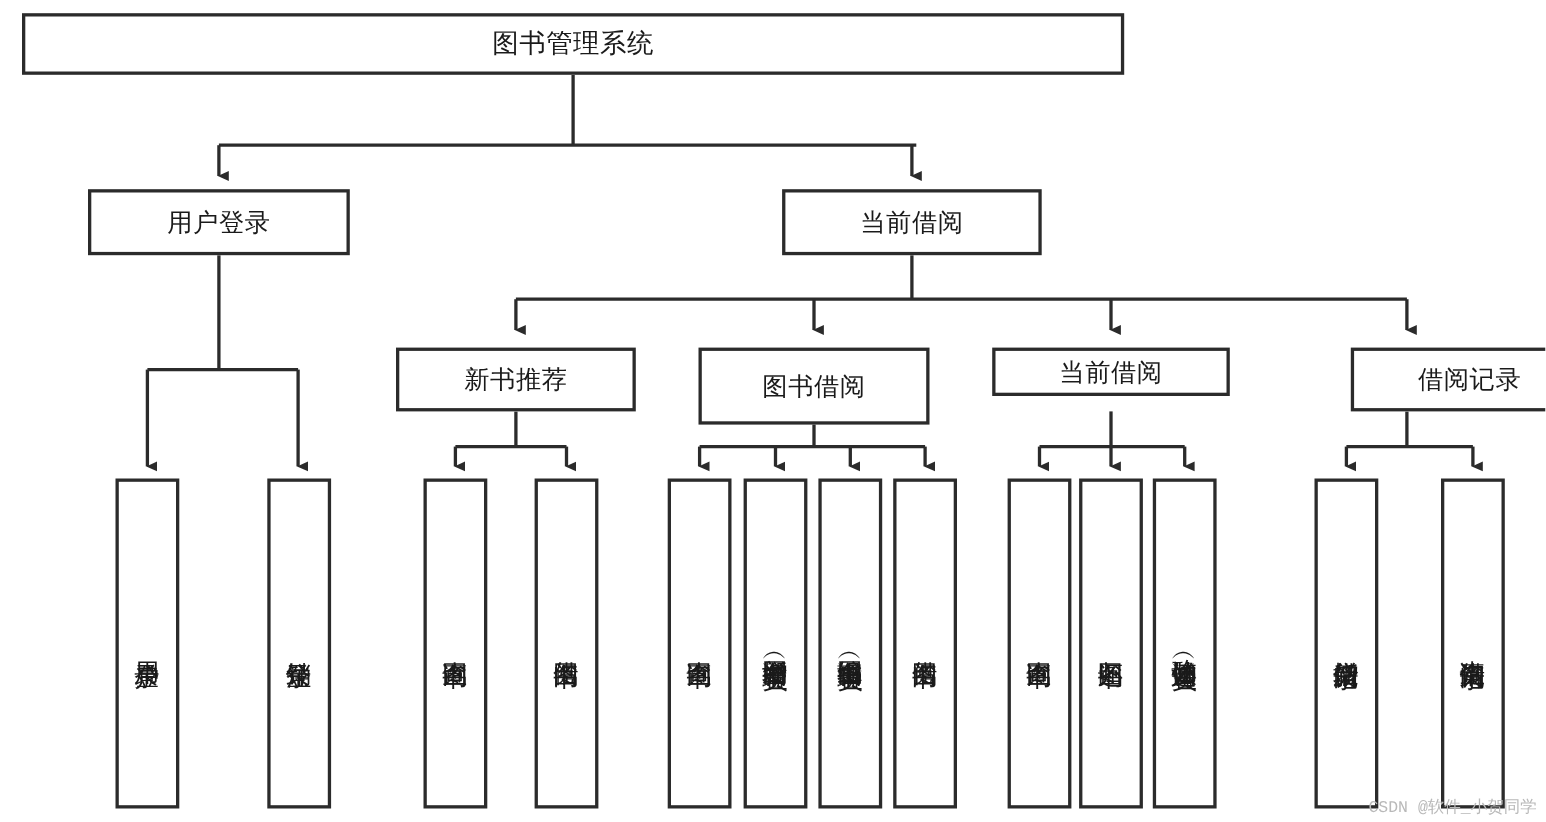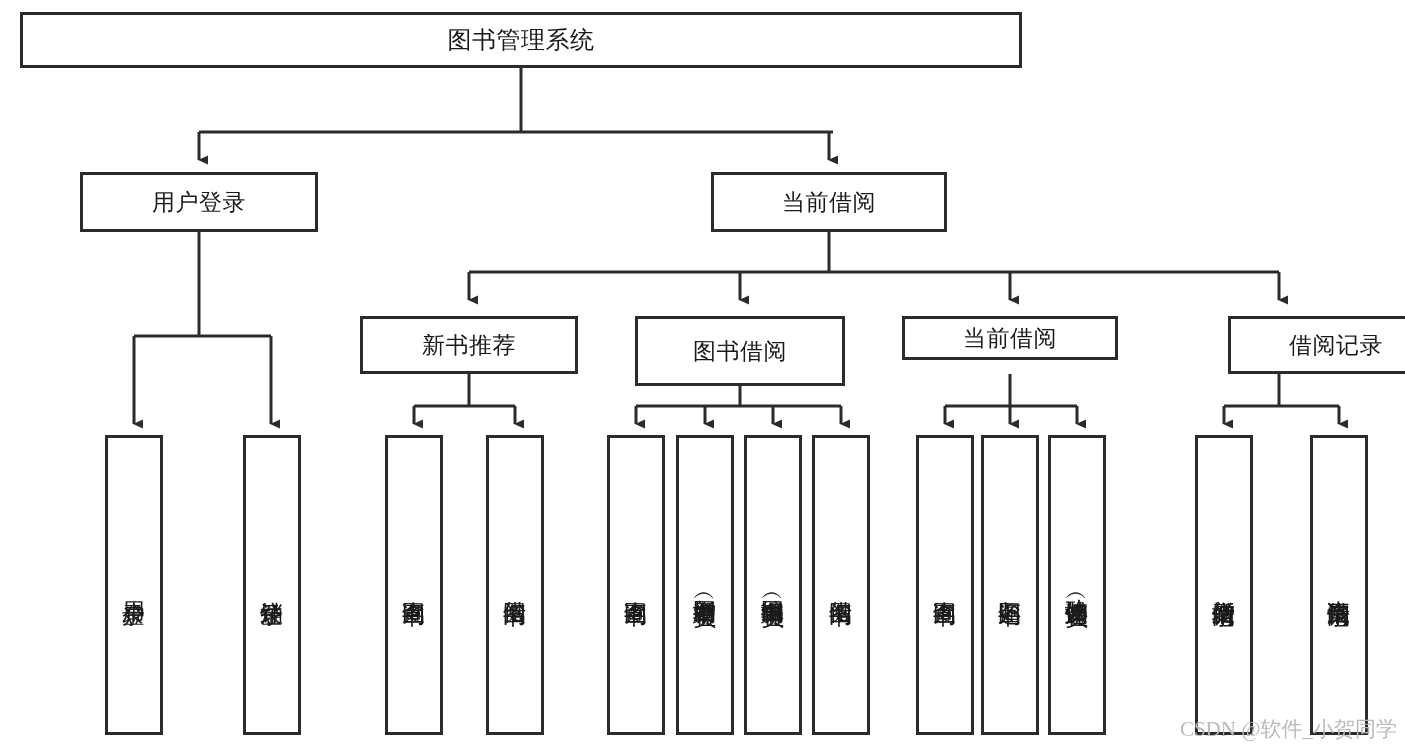--- a/index.html
+++ b/index.html
@@ -54,24 +54,24 @@
     white-space: nowrap;
     display: block;
   }
   .node.title {
     font-size: 24px;
   }
   .watermark {
     position: absolute;
     right: 8px;
     bottom: 4px;
-    font-size: 21px;
+    font-size: 15px;
     color: #b9b9b9;
     white-space: nowrap;
-    font-family: Liberation Serif, serif;
+    font-family: Liberation Mono, monospace;
   }
 </style>
 </head>
 <body>
 
 <div id="canvas">
 
   <svg class="wires" viewBox="0 0 1405 747">
     <defs>
       <marker id="arrow" markerWidth="11" markerHeight="11" refX="5" refY="9" orient="auto" markerUnits="userSpaceOnUse">

